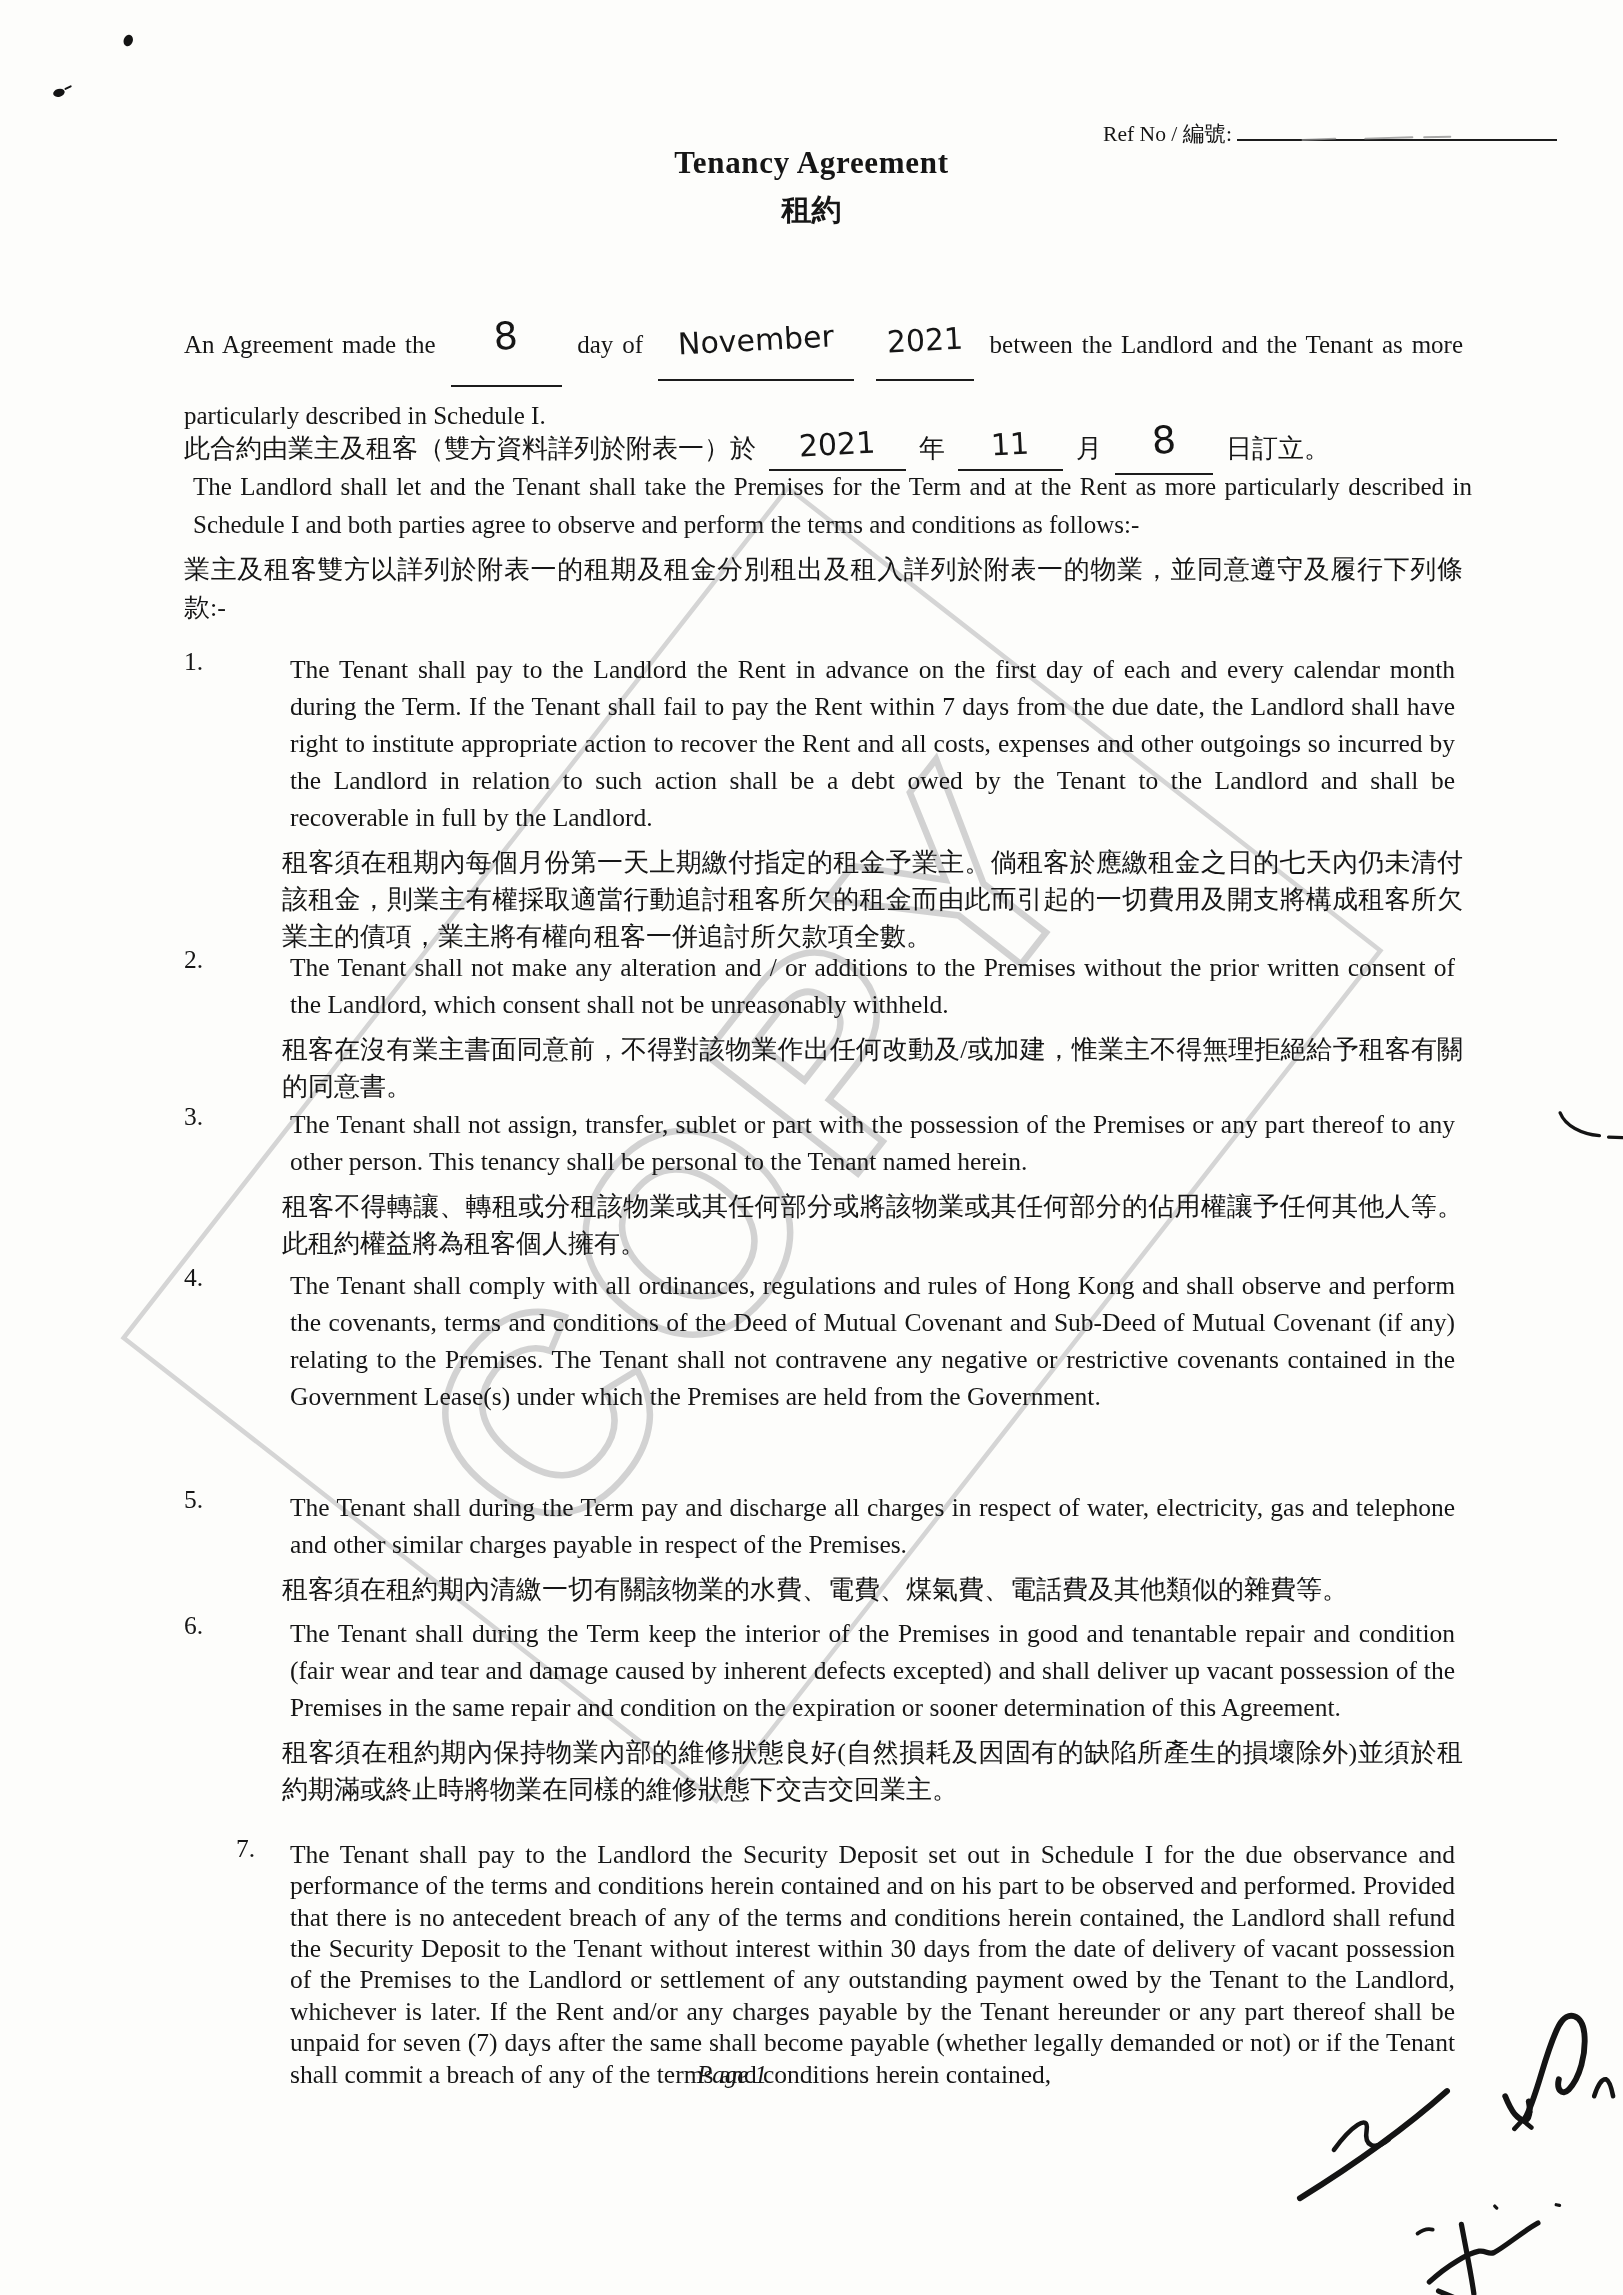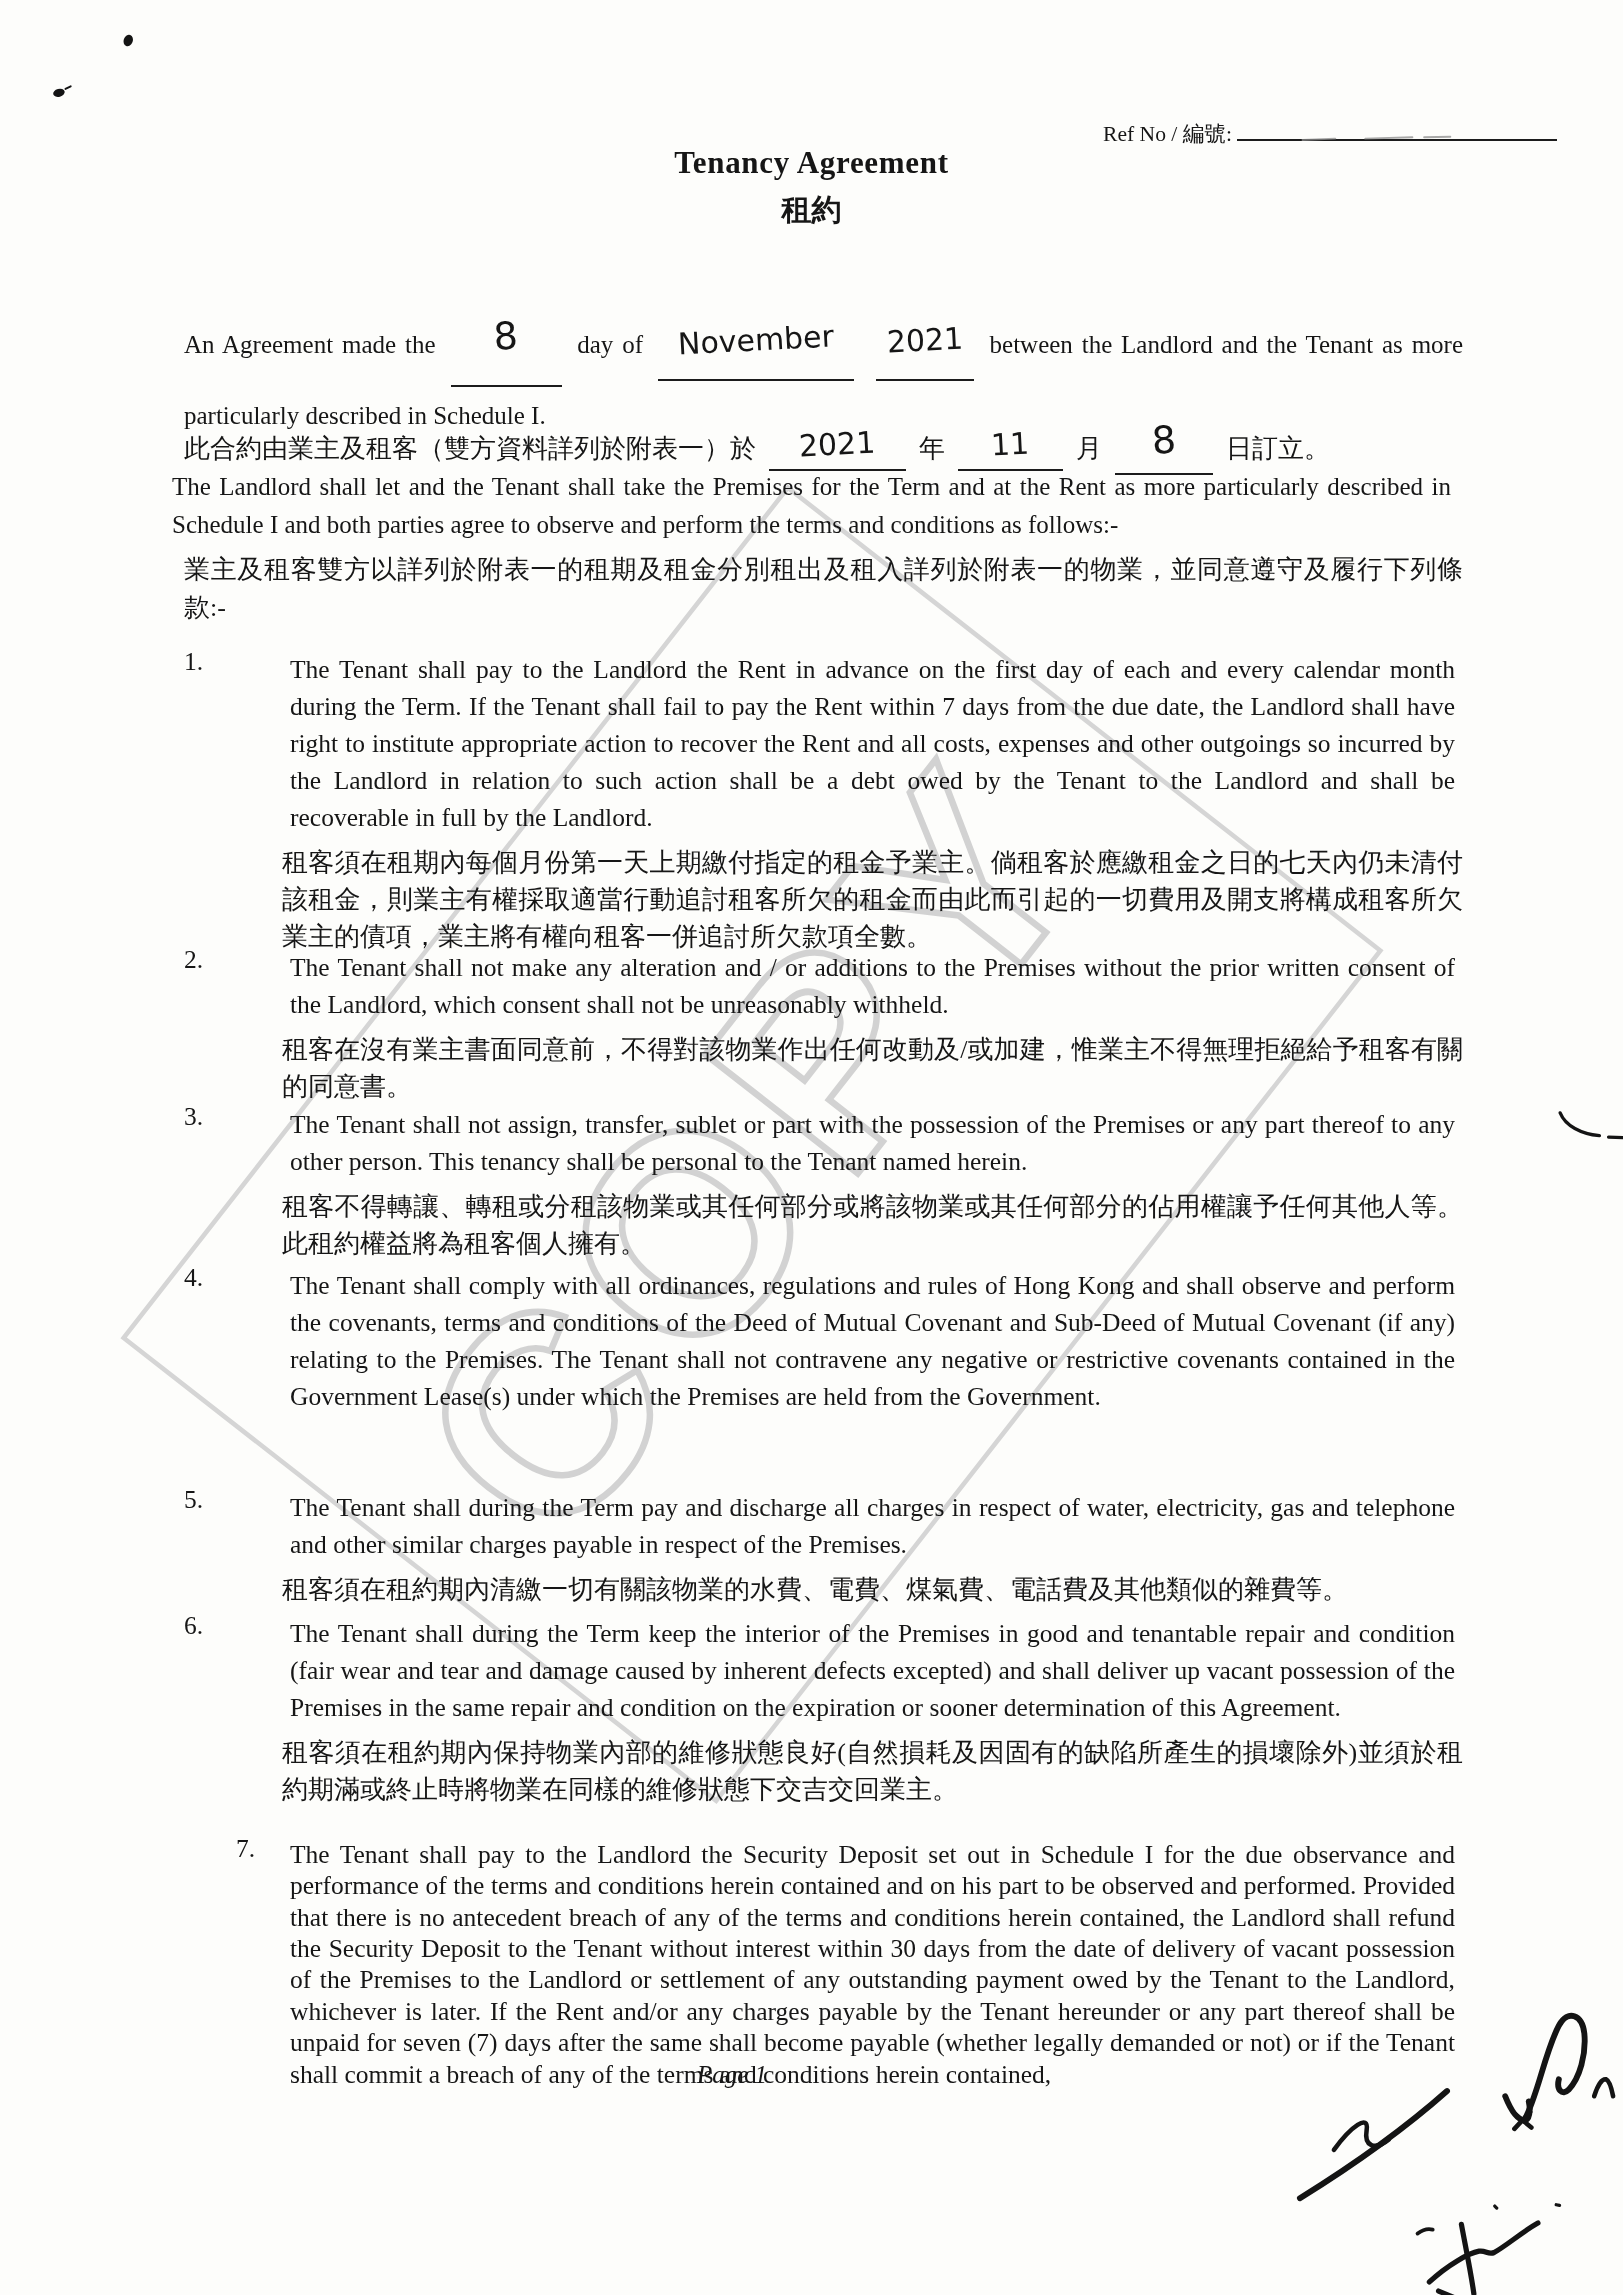--- a/index.html
+++ b/index.html
@@ -35,21 +35,21 @@
   }
   .intro-en{
     top:296px;left:184px;width:1279px;
     font-size:25px;line-height:2.35;text-align:justify;
   }
   .intro-zh{
     top:416px;left:184px;width:1301px;
     font-size:26px;line-height:1.5;white-space:nowrap;
   }
   .recital-en{
-    top:468px;left:172px;width:1279px;
+    top:468px;left:193px;width:1279px;
     font-size:25px;line-height:1.5;text-align:justify;
   }
   .recital-zh{
     top:551px;left:184px;width:1279px;
     font-size:26px;line-height:1.45;text-align:justify;
   }
   .blank{
     display:inline-block;
     border-bottom:2px solid #1c1c1c;
     text-align:center;

